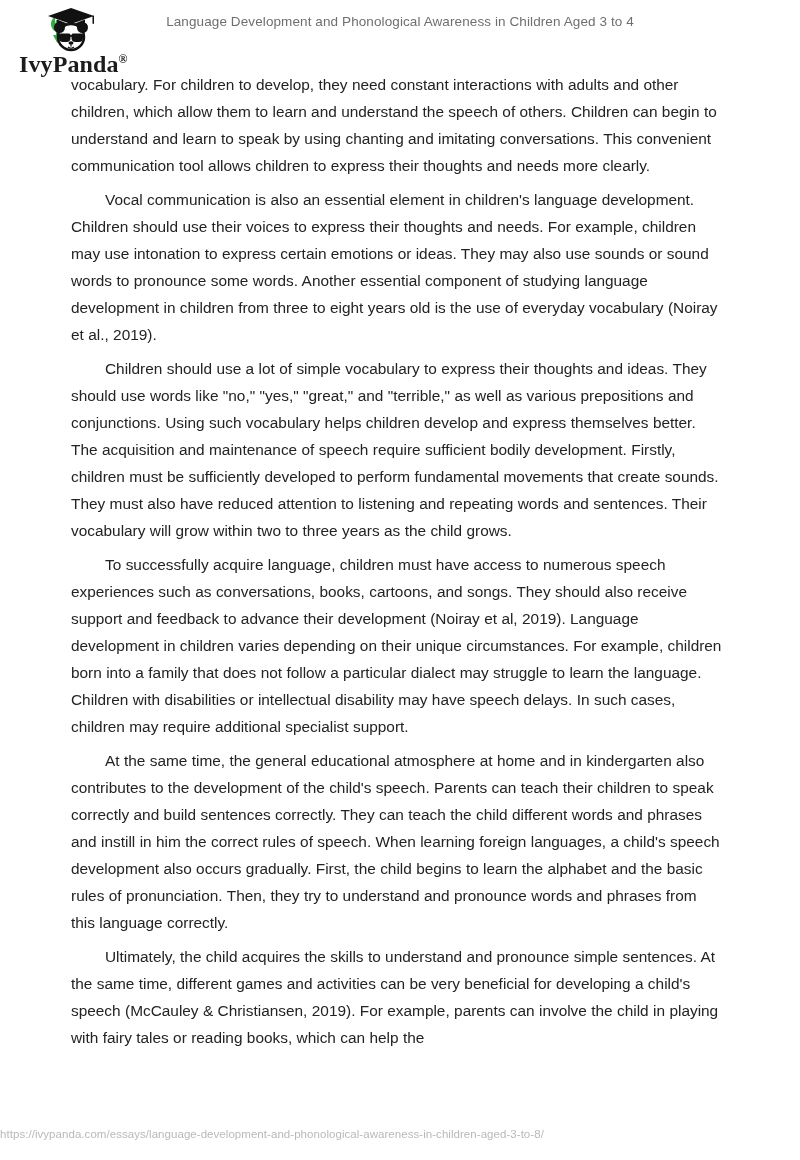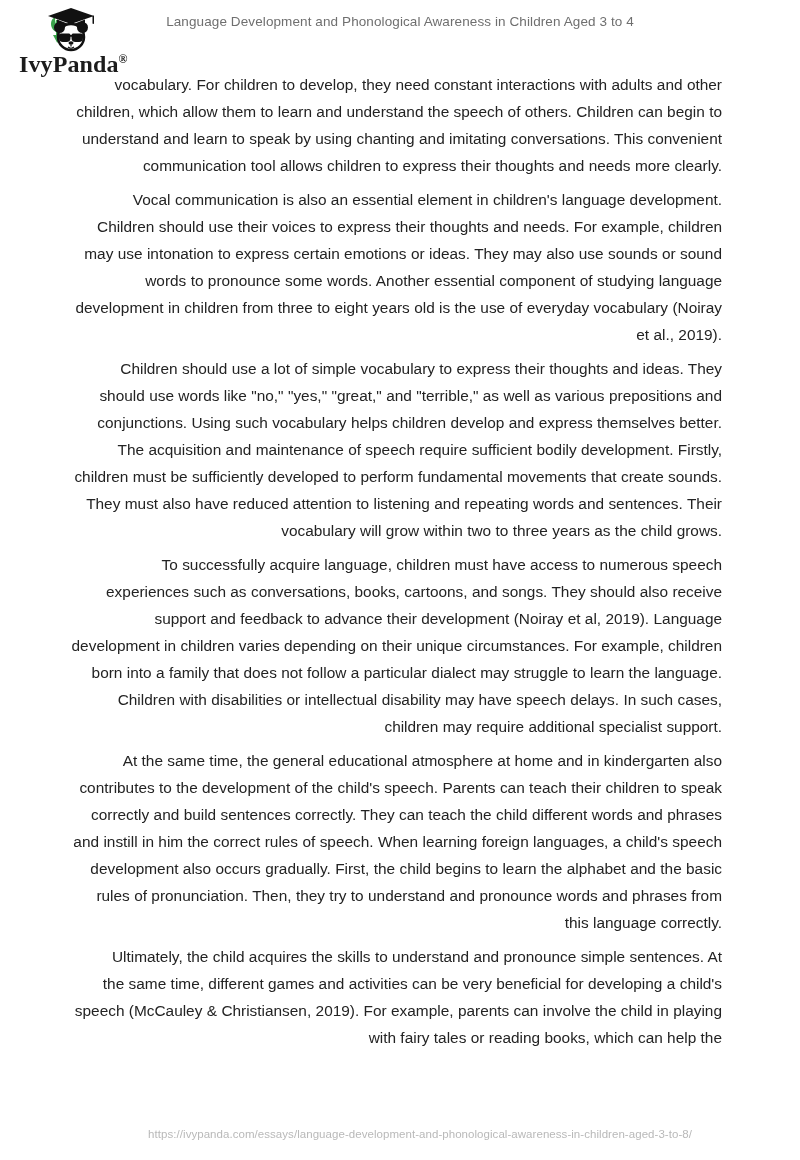--- a/index.html
+++ b/index.html
@@ -88,35 +88,35 @@
     top: 71px;
     width: 651px;
   }
 
   .content p {
     margin: 0 0 7px 0;
     font-family: "Liberation Sans", sans-serif;
     font-size: 15.4px;
     line-height: 27px;
     color: #232323;
-    text-align: right;
+    text-align: left;
     word-spacing: 0.1px;
   }
 
   .content p.indent {
     text-indent: 34px;
   }
 
   
   .page-footer {
     position: absolute;
     left: 0;
     bottom: 18px;
     width: 692px;
-    text-align: right;
+    text-align: left;
   }
 
   .footer-url {
     font-family: "Liberation Sans", sans-serif;
     font-size: 11.5px;
     color: #b9b9b9;
     letter-spacing: 0.05px;
     white-space: nowrap;
   }
 </style>

